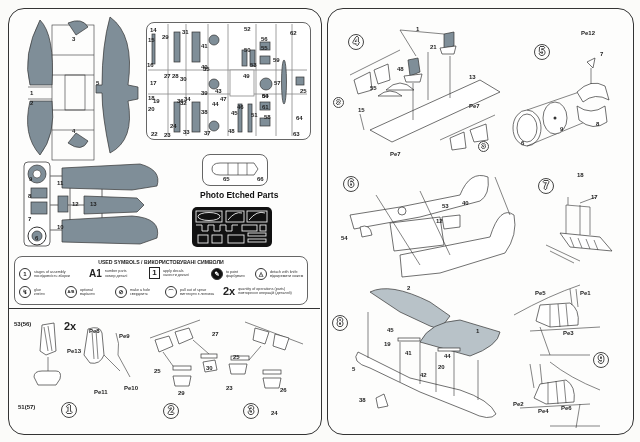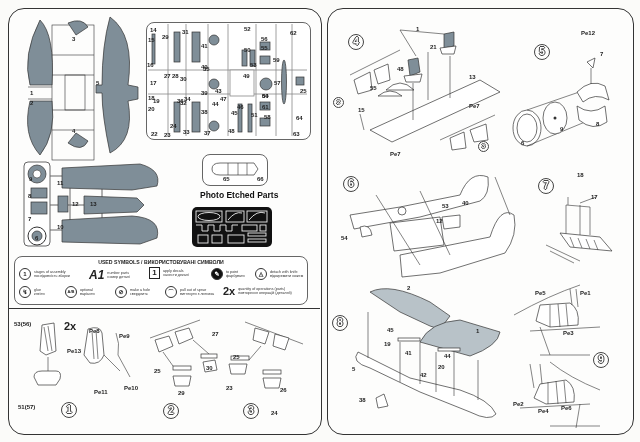--- a/index.html
+++ b/index.html
@@ -196,21 +196,21 @@
 </svg>
 
 <div id="symbols">
   <div class="abs" style="left:0;right:0;top:2px;text-align:center;font-size:5.2px;font-weight:bold;">USED SYMBOLS / ВИКОРИСТОВУВАНІ СИМВОЛИ</div>
 
   <div class="sym" style="left:4px;top:11px;">
     <span class="ic">1</span>
     <span class="tx"><span>stages of assembly</span><br><span>послідовність зборки</span></span>
   </div>
   <div class="sym" style="left:74px;top:11px;">
-    <span class="big" style="font-size:12px;font-style:italic;">A1</span>
+    <span class="big" style="font-size:10px;">A1</span>
     <span class="tx"><span>number parts</span><br><span>номер деталі</span></span>
   </div>
   <div class="sym" style="left:134px;top:10px;">
     <span style="display:inline-block;width:9px;height:10px;border:1.2px solid #222;font-weight:bold;font-size:8px;text-align:center;line-height:10px;">1</span>
     <span class="tx"><span>apply decals</span><br><span>нанести декалі</span></span>
   </div>
   <div class="sym" style="left:196px;top:11px;">
     <span class="ic" style="background:#111;color:#fff;">✎</span>
     <span class="tx"><span>to point</span><br><span>фарбувати</span></span>
   </div>

